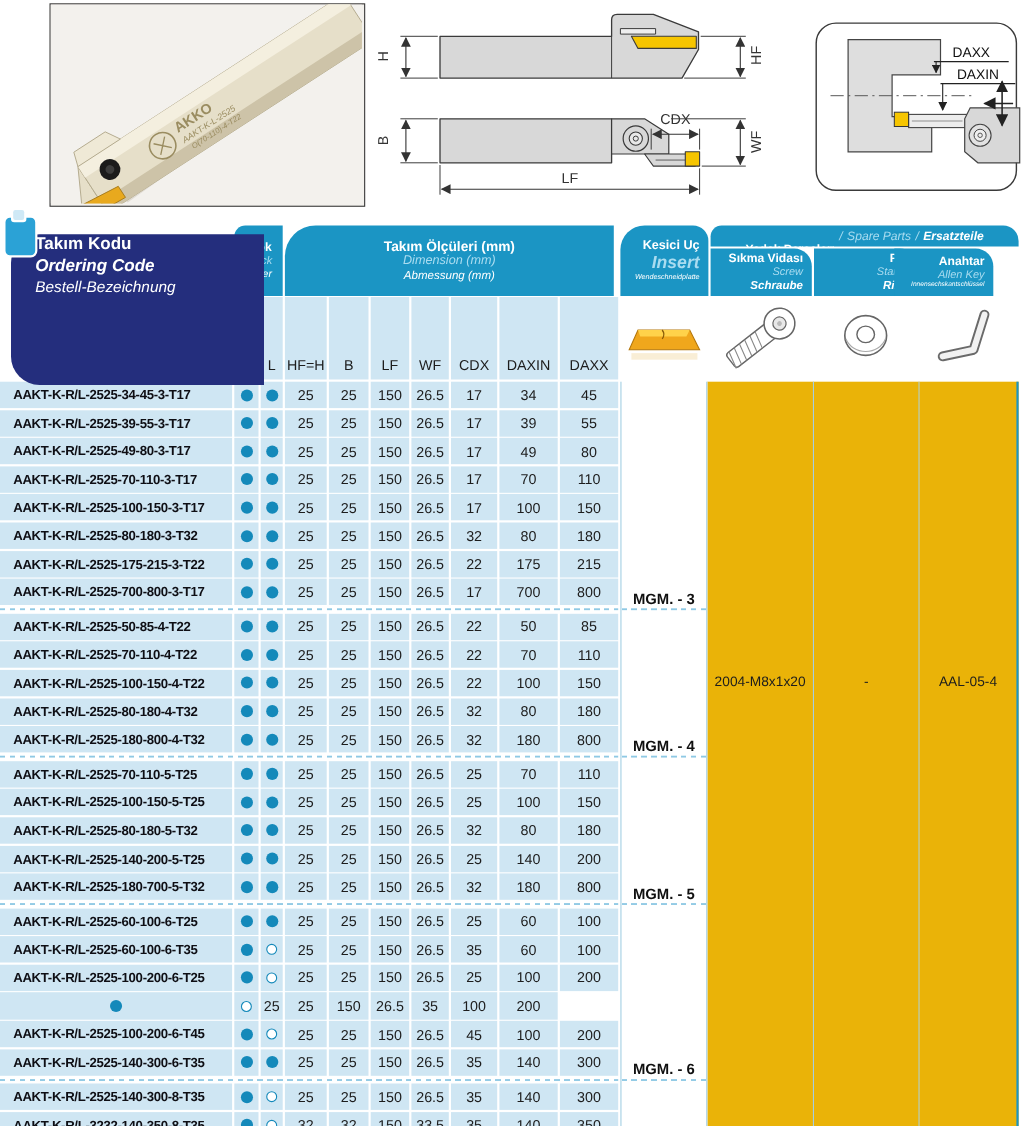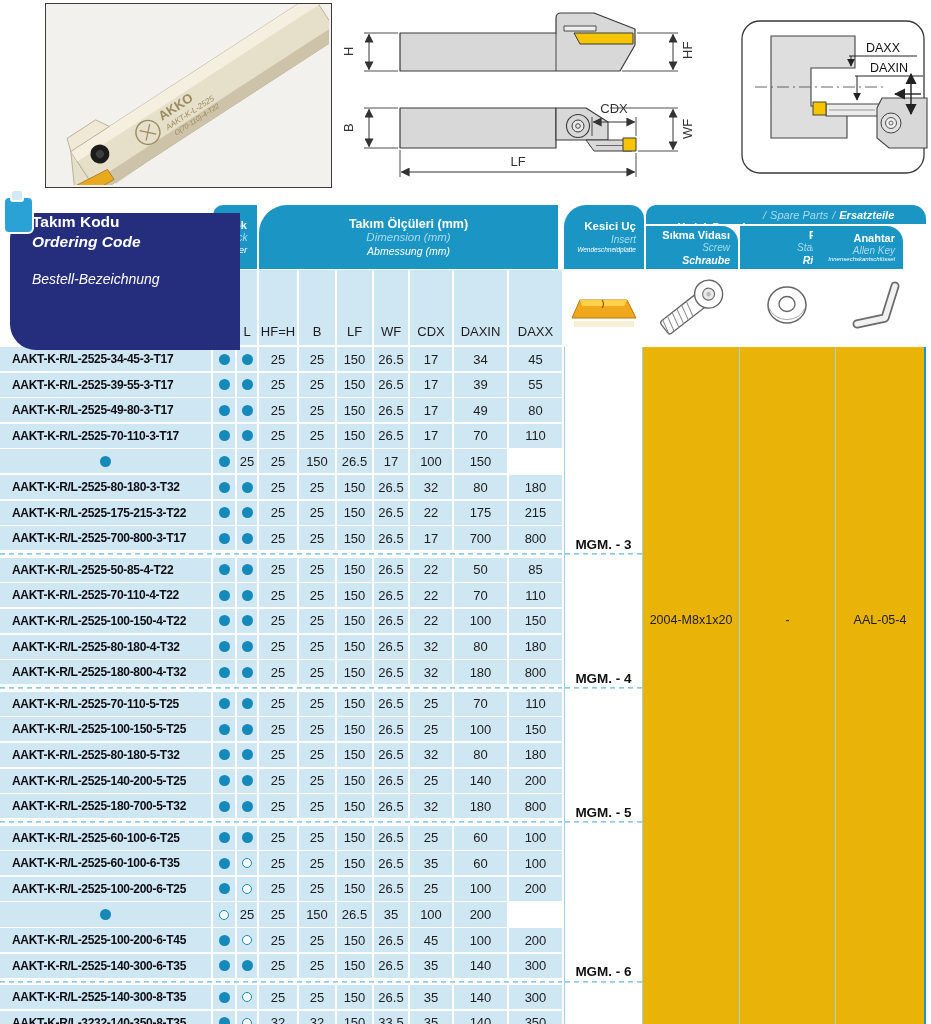--- a/index.html
+++ b/index.html
@@ -17,36 +17,36 @@
                border-radius:6px;z-index:7;}
   #corner-tab{left:10px;top:189px;width:14px;height:13px;background:#fff;border-radius:3px;z-index:8;}
   #corner-tab .inner{position:absolute;left:2px;top:2px;width:10px;height:9px;background:#cfe9f6;border-radius:2px;}
 
   
   #navy-box{left:10px;top:213px;width:230px;height:137px;background:#242e7d;
             border-radius:26px 0 0 26px;z-index:5;display:flex;flex-direction:column;
             padding-left:22px;box-sizing:border-box;color:#fff;}
   #navy-box .t1{font-weight:bold;font-size:15.5px;}
   #navy-box .t2{font-weight:bold;font-style:italic;font-size:15.5px;margin-top:2px;}
-  #navy-box .t3{font-style:italic;font-size:14px;margin-top:20px;}
+  #navy-box .t3{font-style:italic;font-size:14px;margin-top:1px;}
 
   .teal{background:#1b95c4;color:#fff;box-sizing:border-box;}
   .tri{display:flex;flex-direction:column;justify-content:center;line-height:1.18;}
   .tri .l1{font-weight:bold;color:#fff;}
   .tri .l2{font-style:italic;color:#a9dcf0;}
   .tri .l3{font-style:italic;color:#fff;}
   .ctr{align-items:center;text-align:center;}
   .rgt{align-items:flex-end;text-align:right;padding-right:8px;}
 
   #th-stok{left:213px;top:205px;width:44px;height:64px;border-radius:10px 0 0 0;}
   #th-stok .l1{font-size:11px;} #th-stok .l2{font-size:10px;} #th-stok .l3{font-size:9.5px;}
   #th-dim{left:259px;top:205px;width:299px;height:64px;border-radius:28px 0 0 0;}
   #th-dim .l1{font-size:12.5px;} #th-dim .l2{font-size:11.5px;} #th-dim .l3{font-size:10.5px;}
   #th-kesici{left:564px;top:205px;width:80px;height:64px;border-radius:22px 14px 0 0;}
-  #th-kesici .l1{font-size:11.5px;} #th-kesici .l2{font-size:10px;} #th-kesici .l3{font-size:6.5px;}
+  #th-kesici .l1{font-size:11.5px;} #th-kesici .l2{font-size:16px;font-weight:bold;} #th-kesici .l3{font-size:6.5px;}
   #th-yedek{left:646px;top:205px;width:280px;height:19px;border-radius:10px 14px 0 0;
             display:flex;align-items:center;justify-content:center;font-size:11px;gap:4px;}
   #th-yedek .b{font-weight:bold;margin-top:24px;} #th-yedek .m{font-style:italic;color:#a9dcf0;} #th-yedek .i{font-weight:bold;font-style:italic;}
   #th-screw{left:646px;top:226px;width:92px;height:43px;border-radius:0 16px 0 0;}
   #th-pul{left:740px;top:226px;width:94px;height:43px;border-radius:0 16px 0 0;}
   #th-key{left:813px;top:226px;width:90px;height:43px;border-radius:0 16px 0 0;}
   #th-screw .l1,#th-pul .l1,#th-key .l1{font-size:11px;}
   #th-screw .l2,#th-pul .l2{font-size:10px;} #th-key .l2{font-size:10px;}
   #th-screw .l3,#th-pul .l3{font-size:10.5px;font-weight:bold;} #th-key .l3{font-size:6px;}
 
@@ -352,20 +352,21 @@
     <div class="cell num">25</div>
     <div class="cell num">25</div>
     <div class="cell num">150</div>
     <div class="cell num">26.5</div>
     <div class="cell num">17</div>
     <div class="cell num">70</div>
     <div class="cell num">110</div>
   </div>
 
   <div class="row grid">
+    <div class="cell code">AAKT-K-R/L-2525-100-150-3-T17</div>
     <div class="cell">
         <span class="dot"></span>
       </div>
     <div class="cell">
         <span class="dot"></span>
       </div>
     <div class="cell num">25</div>
     <div class="cell num">25</div>
     <div class="cell num">150</div>
     <div class="cell num">26.5</div>

